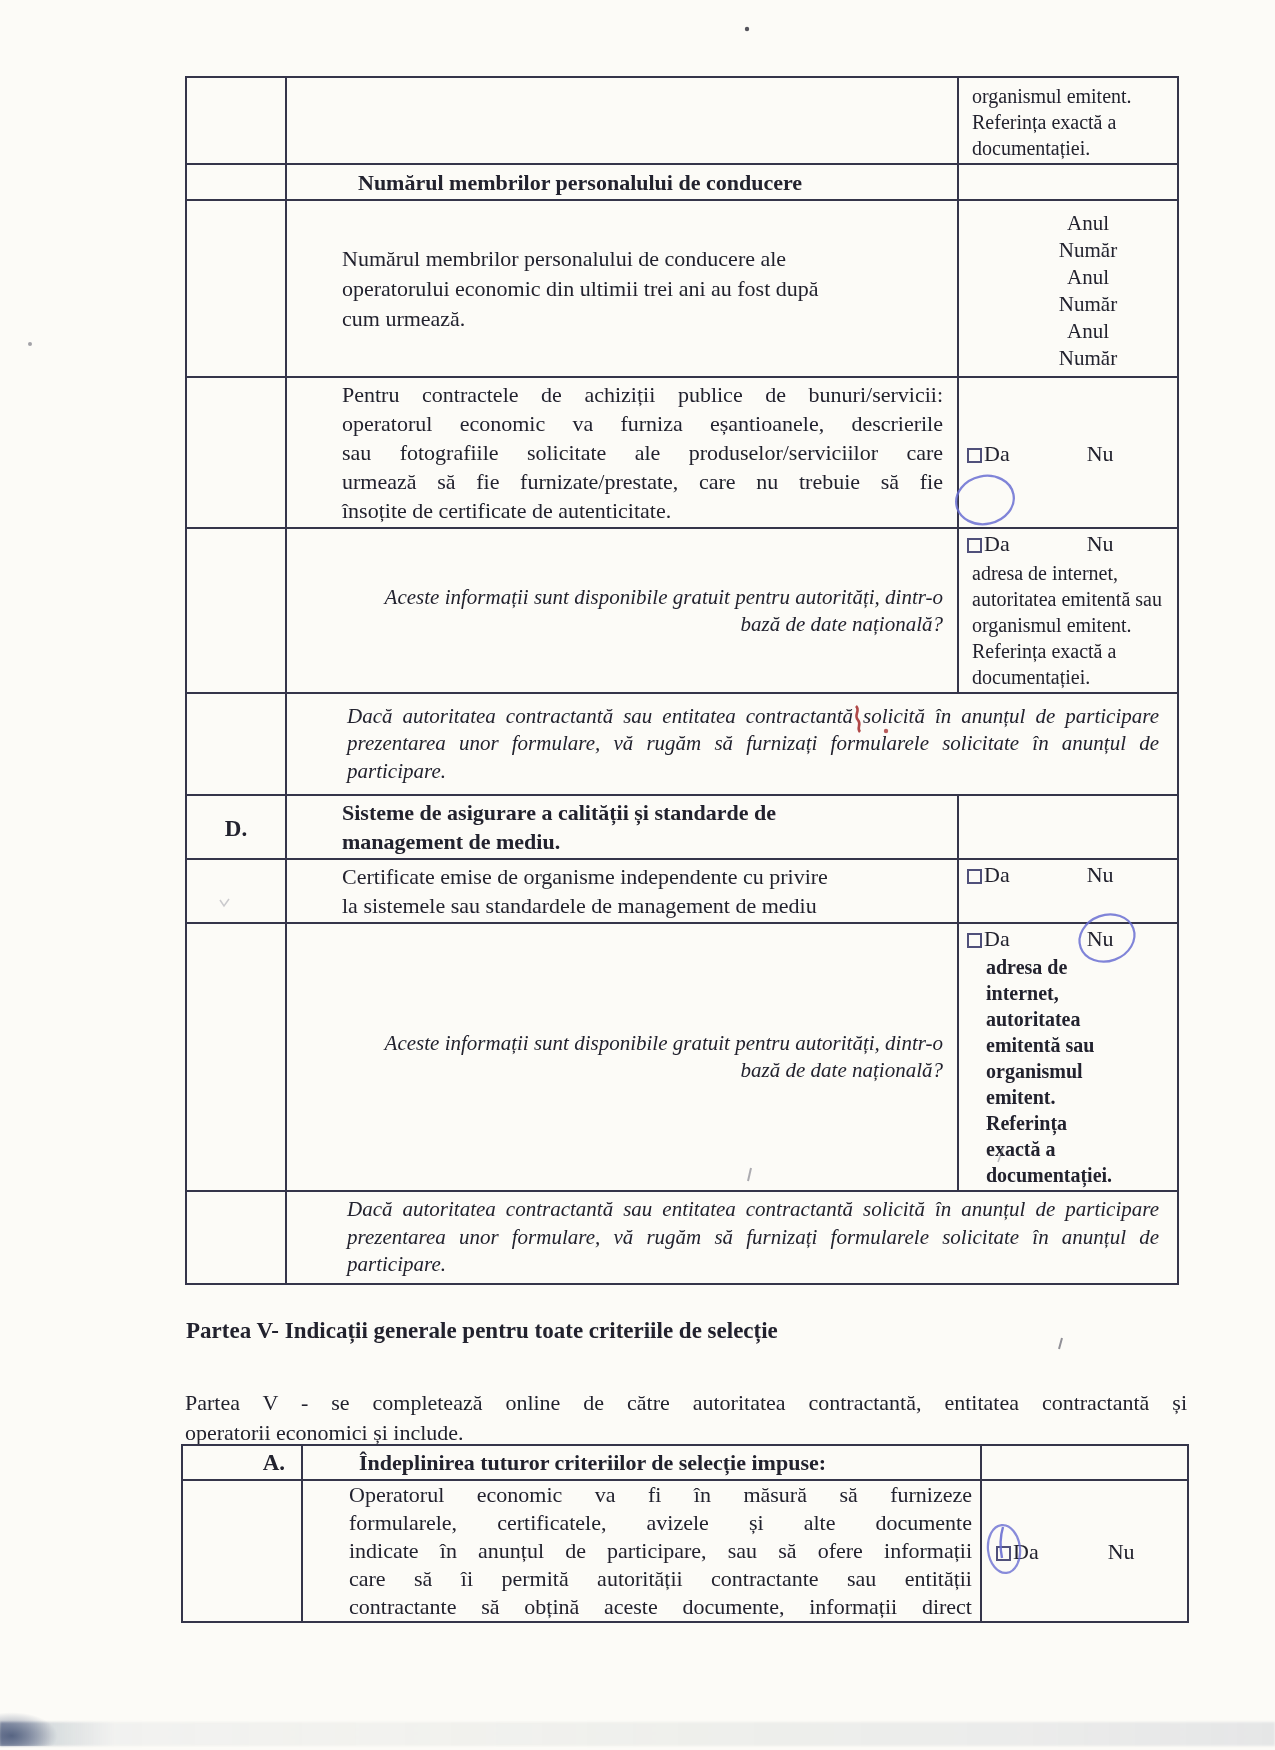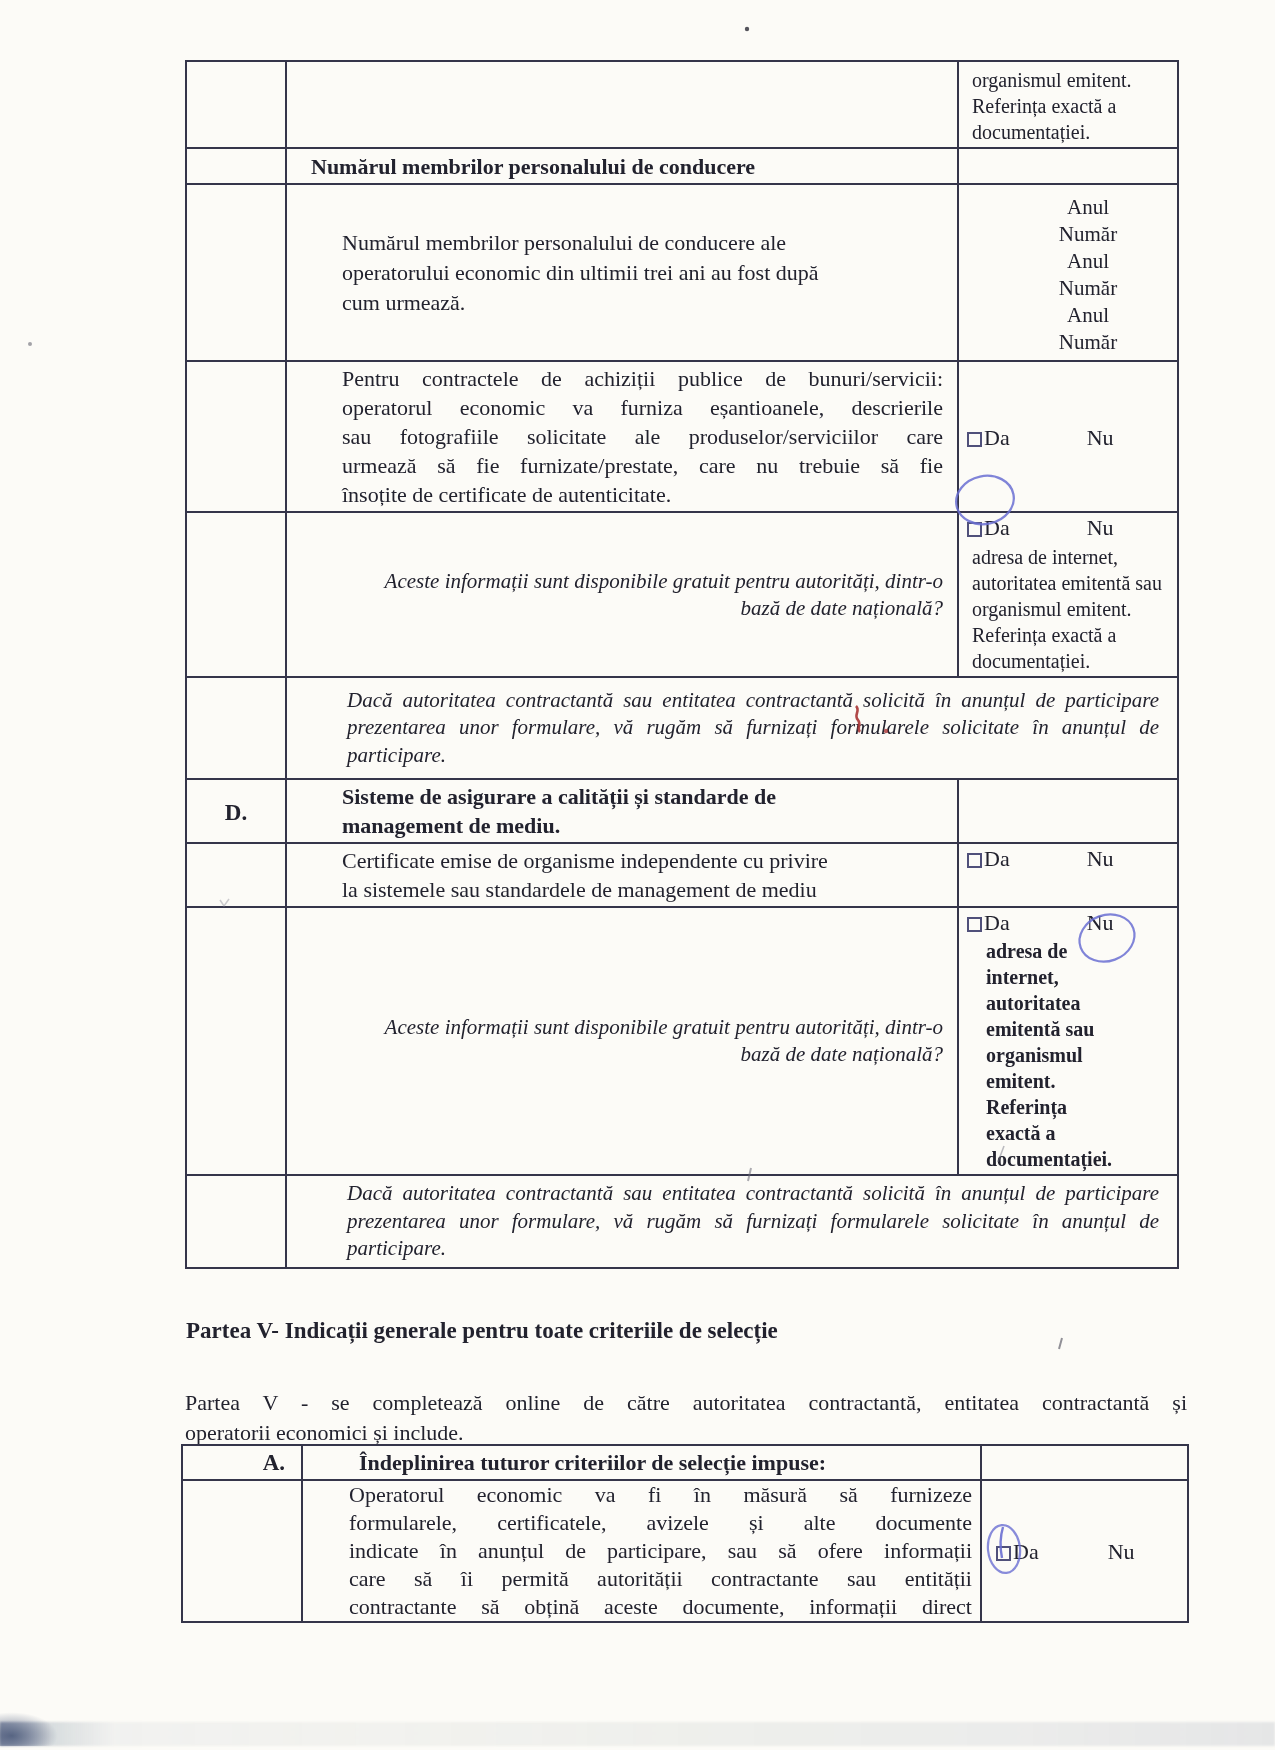--- a/index.html
+++ b/index.html
@@ -5,33 +5,33 @@
   html,body{margin:0;padding:0;}
   body{
     width:1275px;height:1750px;position:relative;
     background:#fcfbf7;
     font-family:"Liberation Serif","DejaVu Serif",serif;
     color:#22222e;overflow:hidden;
   }
   
   table{border-collapse:collapse;table-layout:fixed;position:absolute;background:transparent;}
   td{border:2px solid #35354a;padding:0;vertical-align:middle;overflow:hidden;}
-  #table-top{left:185px;top:60px;width:992px;}
+  #table-top{left:185px;top:76px;width:992px;}
   #table-top col.c1{width:100px}#table-top col.c2{width:672px}#table-top col.c3{width:220px}
   #table-bottom{left:181px;top:1444px;width:1006px;}
   #table-bottom col.b1{width:120px}#table-bottom col.b2{width:679px}#table-bottom col.b3{width:207px}
   
   .h66{height:66px}.h36{height:36px}.h177{height:177px}.h92{height:92px}.h145{height:145px}
   .h150{height:150px}.h102{height:102px}.h57{height:57px}.h33{height:33px}.h60{height:60px}
   .h233{height:233px}.h87{height:87px}
   
   .h32{height:32px}.h141{height:141px}
   
   .main{padding:2px 14px 2px 55px;font-size:22px;line-height:29px;}
-  .pl45{padding-left:24px}.pl60{padding-left:60px}
+  .pl45{padding-left:71px}.pl60{padding-left:60px}
   .bold{font-weight:bold}
   .pre{white-space:pre-line}
   .lh30{line-height:30px}
   .italicq{font-style:italic;font-size:21px;line-height:27px;text-align:right;}
   .merged{padding:4px 18px 4px 60px;font-style:italic;font-size:21px;line-height:27.5px;margin-top:24px;}
   .vtop{vertical-align:top}
   .idx{text-align:center;font-size:23px;font-weight:bold;padding-top:3px;}
   .idx-right{text-align:right;padding-right:16px;font-size:23px;font-weight:bold;}
   .refcell{font-size:20px;line-height:26px;padding:5px 8px 2px 13px;}
   .years{font-size:21px;line-height:27px;text-align:center;padding-top:9px;padding-left:40px;}

